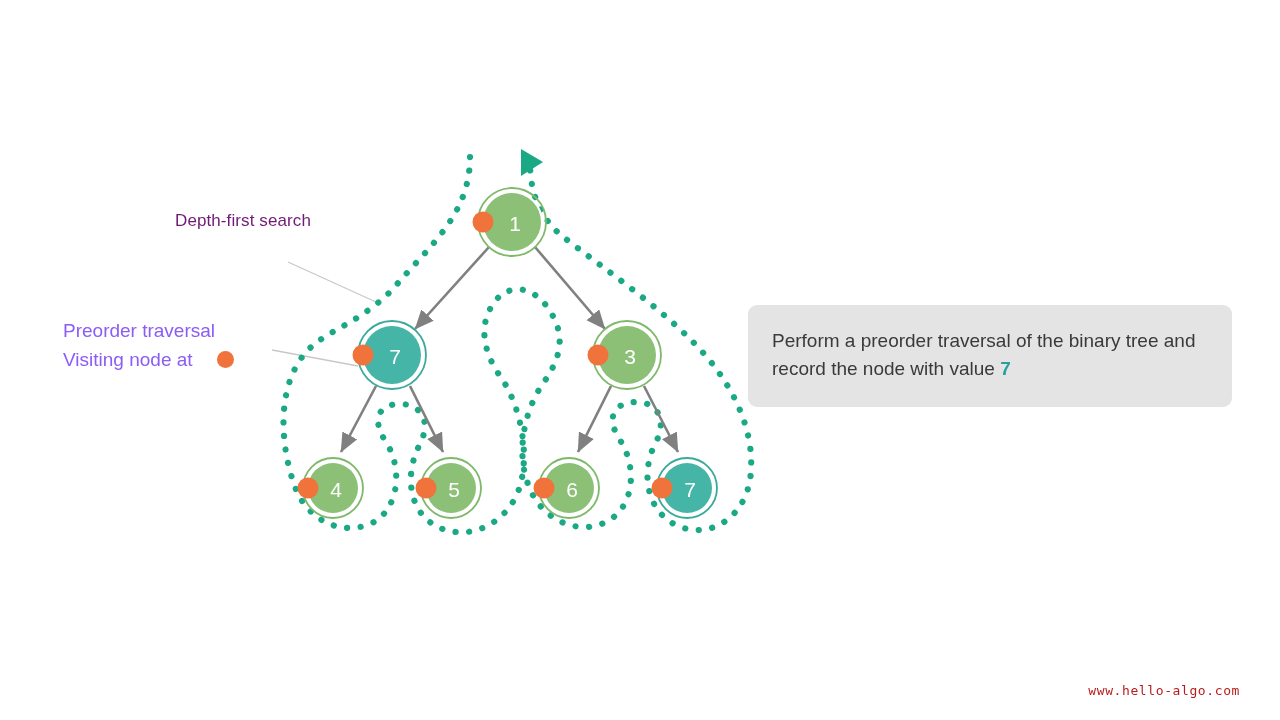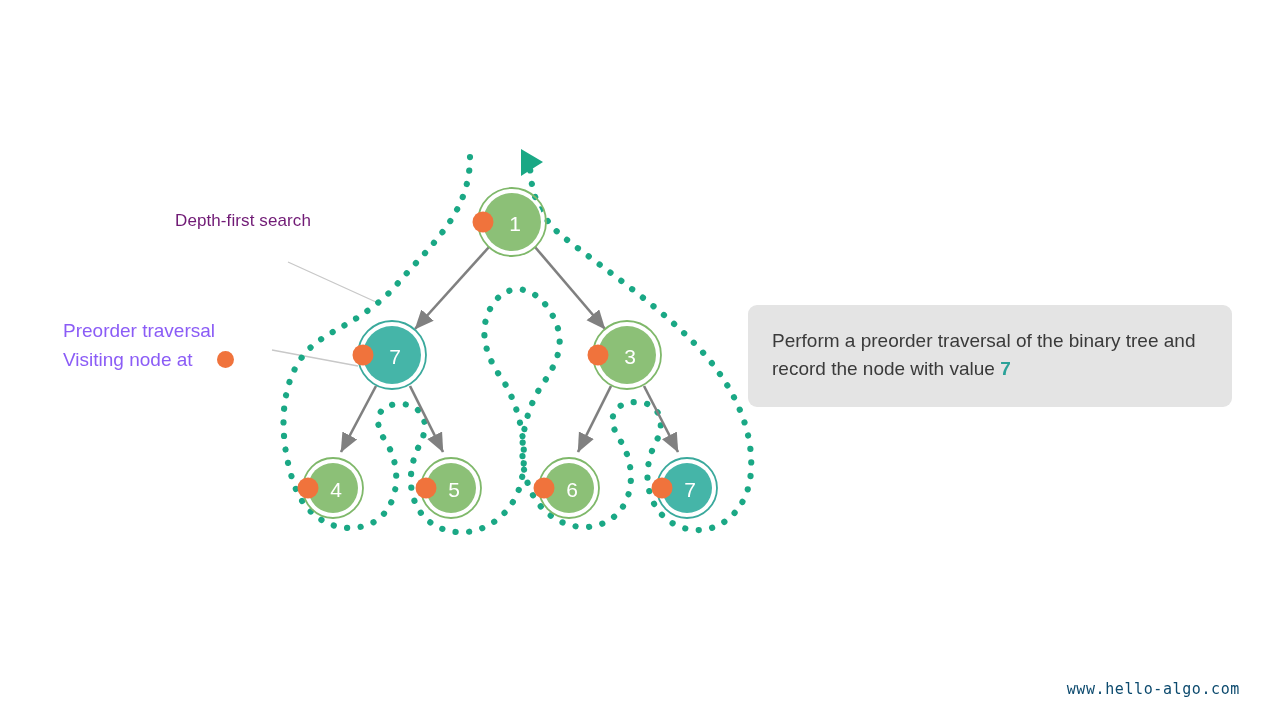--- a/index.html
+++ b/index.html
@@ -80,22 +80,22 @@
     color: #2aa198;
     font-weight: bold;
   }
 
   
   .watermark {
     position: absolute;
     right: 40px;
     bottom: 22px;
     font-family: "DejaVu Sans Mono", monospace;
-    font-size: 15px;
-    color: #0c4a6e;
+    font-size: 13px;
+    color: #b91c1c;
     letter-spacing: 0.6px;
   }
 
   
   .node-value {
     font-family: "Liberation Sans", sans-serif;
     font-size: 21px;
     fill: #ffffff;
   }
 </style>

